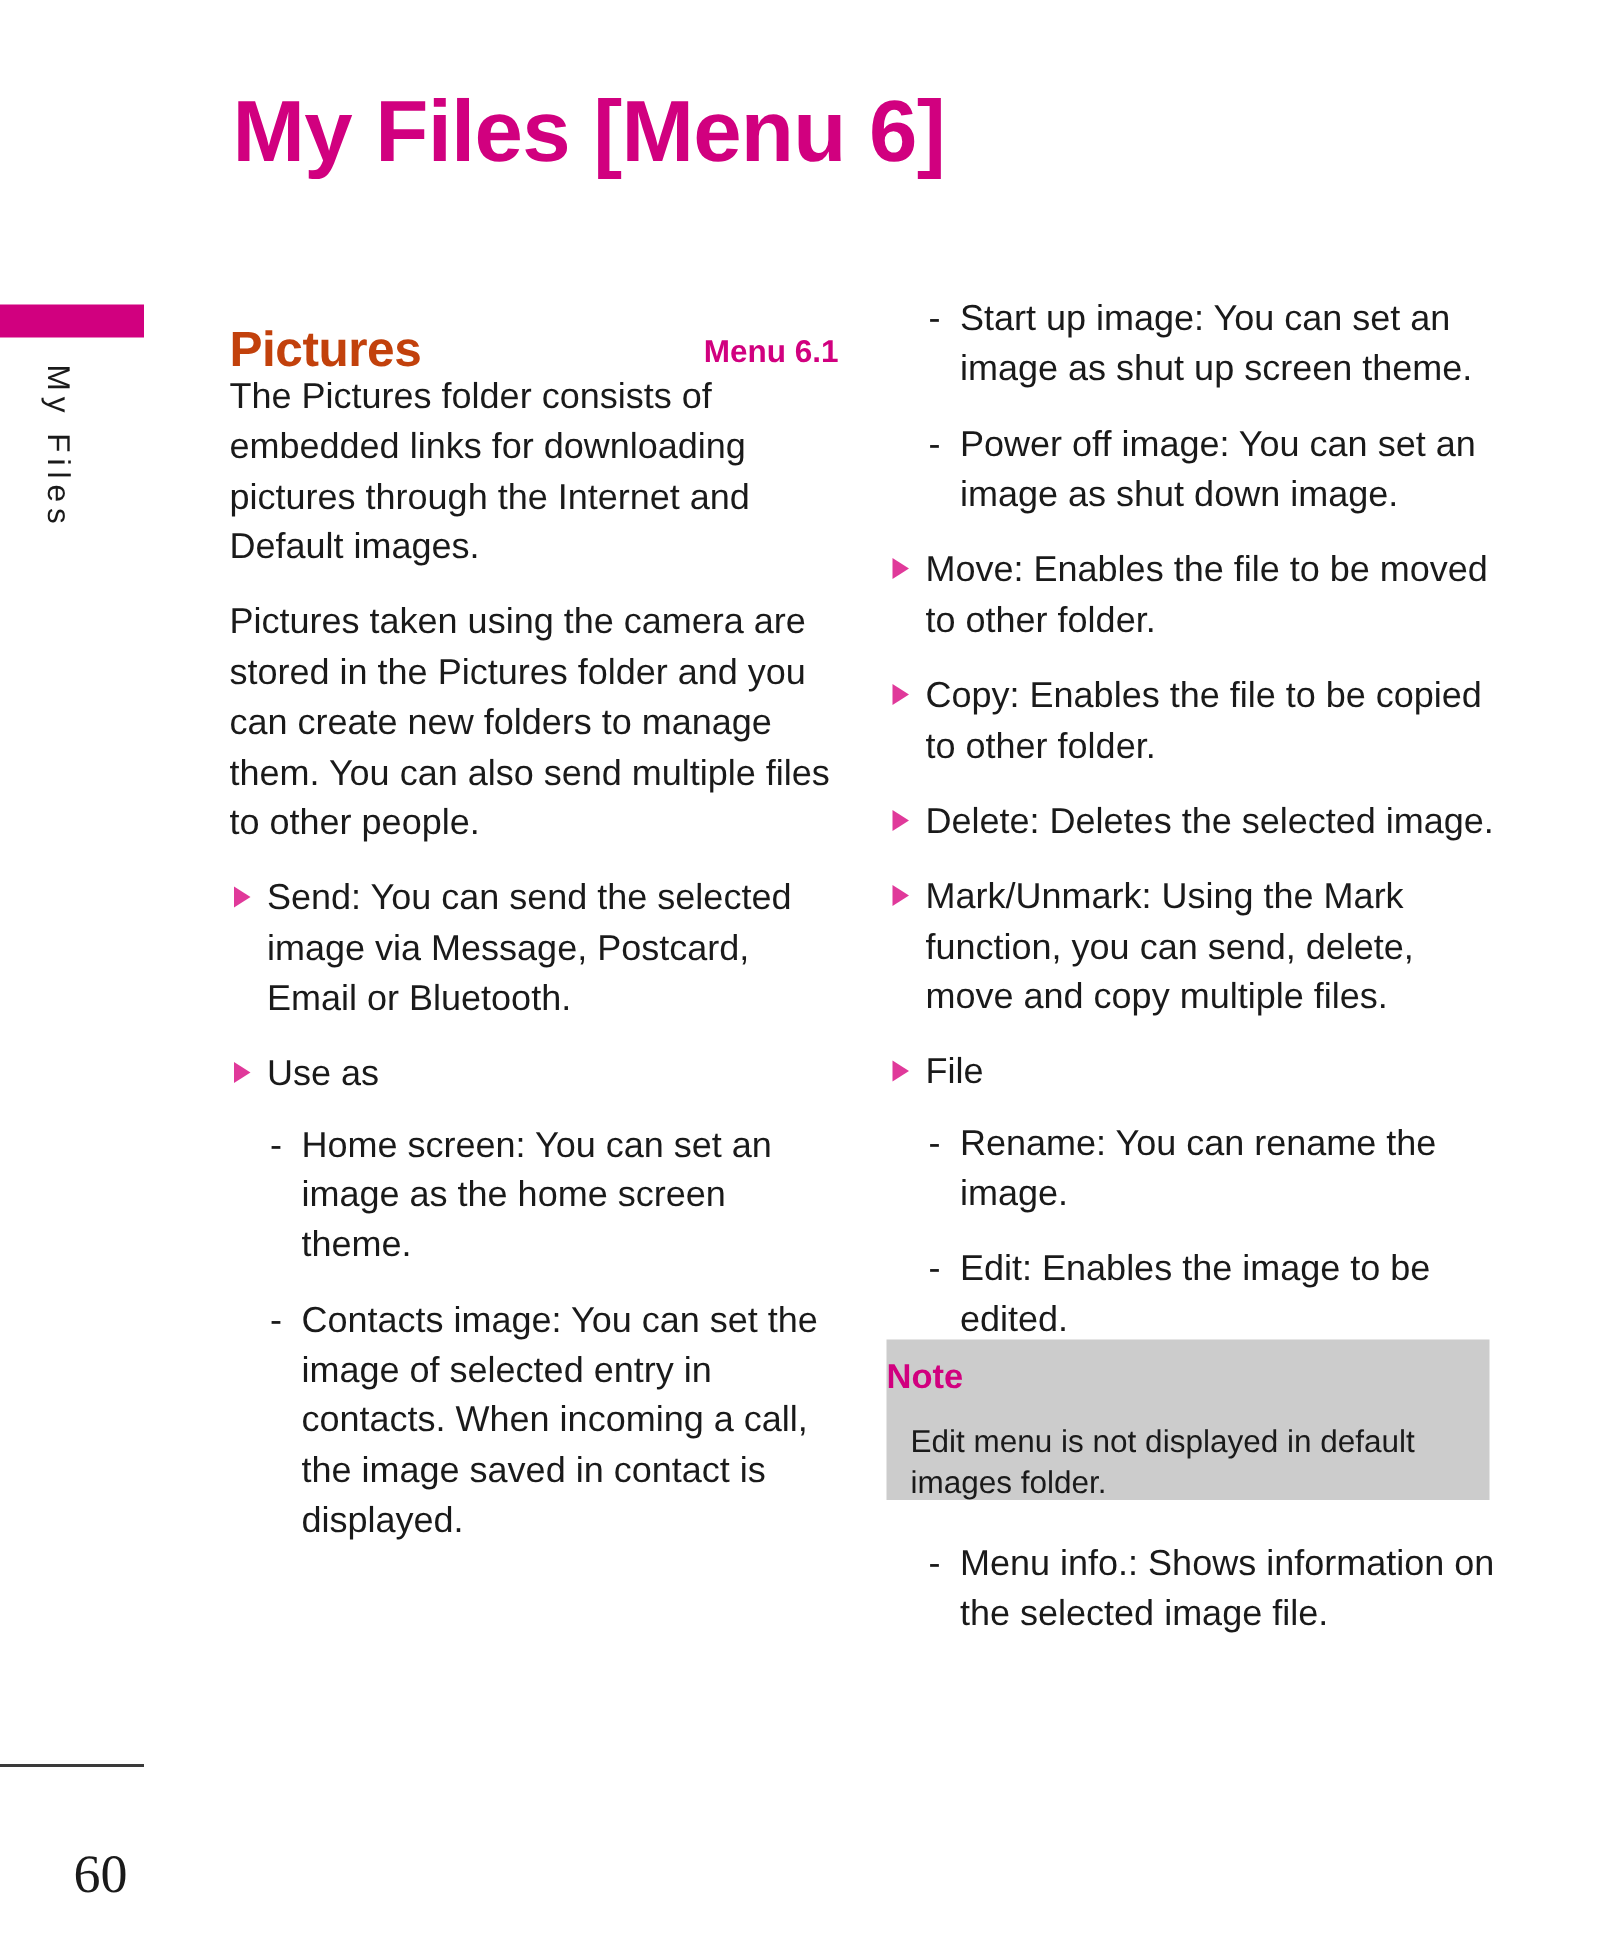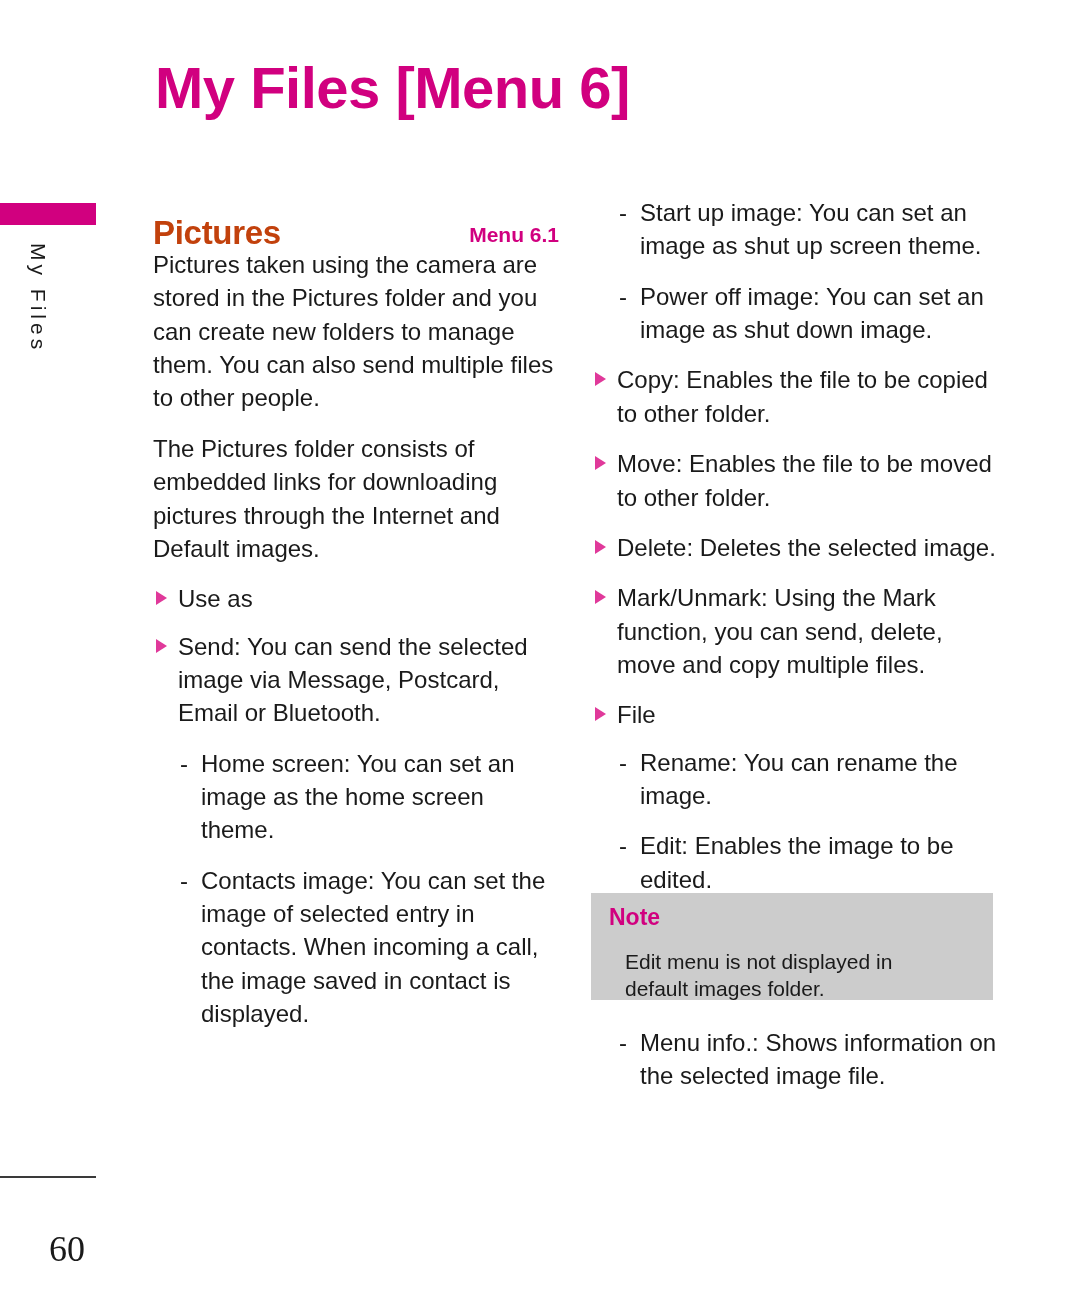--- a/index.html
+++ b/index.html
@@ -136,21 +136,21 @@
 
   
   #note-box {
     position: absolute;
     left: 591px;
     top: 893px;
     width: 402px;
     height: 107px;
     background: #CCCCCC;
     box-sizing: border-box;
-    padding: 11px 18px 0 18px;
+    padding: 11px 18px 0 0;
   }
   #note-title {
     font-size: 23px;
     font-weight: bold;
     color: #D1007F;
     margin: 0 0 2px 0;
     line-height: 1.2;
   }
   #note-body {
     font-size: 21px;
@@ -193,33 +193,33 @@
 <div id="side-tab-bar"></div>
 <div id="side-tab-label">My Files</div>
 
 <div class="column" id="left-column">
 
   <div id="section-header">
     <div id="section-title">Pictures</div>
     <div id="section-menu-ref">Menu 6.1</div>
   </div>
 
+  <p class="para">The Pictures folder consists of embedded links for downloading pictures through the Internet and Default images.</p>
   <p class="para">Pictures taken using the camera are stored in the Pictures folder and you can create new folders to manage them. You can also send multiple files to other people.</p>
-  <p class="para">The Pictures folder consists of embedded links for downloading pictures through the Internet and Default images.</p>
+
+  <div class="tri-item">
+    <span class="tri-bullet"></span>
+    <b>Send:</b><span> You can send the selected image via Message, Postcard, Email or Bluetooth.</span>
+  </div>
 
   <div class="tri-item tight">
     <span class="tri-bullet"></span>
     <b>Use as</b><span></span>
   </div>
 
-  <div class="tri-item">
-    <span class="tri-bullet"></span>
-    <b>Send:</b><span> You can send the selected image via Message, Postcard, Email or Bluetooth.</span>
-  </div>
-
   <div class="dash-item gap-top">
     <span class="dash-marker">-</span>
     <b>Home screen:</b><span> You can set an image as the home screen theme.</span>
   </div>
 
   <div class="dash-item gap-top">
     <span class="dash-marker">-</span>
     <b>Contacts image:</b><span> You can set the image of selected entry in contacts. When incoming a call, the image saved in contact is displayed.</span>
   </div>
 
@@ -232,26 +232,26 @@
     <b>Start up image:</b><span> You can set an image as shut up screen theme.</span>
   </div>
 
   <div class="dash-item">
     <span class="dash-marker">-</span>
     <b>Power off image:</b><span> You can set an image as shut down image.</span>
   </div>
 
   <div class="tri-item">
     <span class="tri-bullet"></span>
+    <b>Move:</b><span> Enables the file to be moved to other folder.</span>
+  </div>
+
+  <div class="tri-item">
+    <span class="tri-bullet"></span>
     <b>Copy:</b><span> Enables the file to be copied to other folder.</span>
-  </div>
-
-  <div class="tri-item">
-    <span class="tri-bullet"></span>
-    <b>Move:</b><span> Enables the file to be moved to other folder.</span>
   </div>
 
   <div class="tri-item">
     <span class="tri-bullet"></span>
     <b>Delete:</b><span> Deletes the selected image.</span>
   </div>
 
   <div class="tri-item">
     <span class="tri-bullet"></span>
     <b>Mark/Unmark:</b><span> Using the Mark function, you can send, delete, move and copy multiple files.</span>

